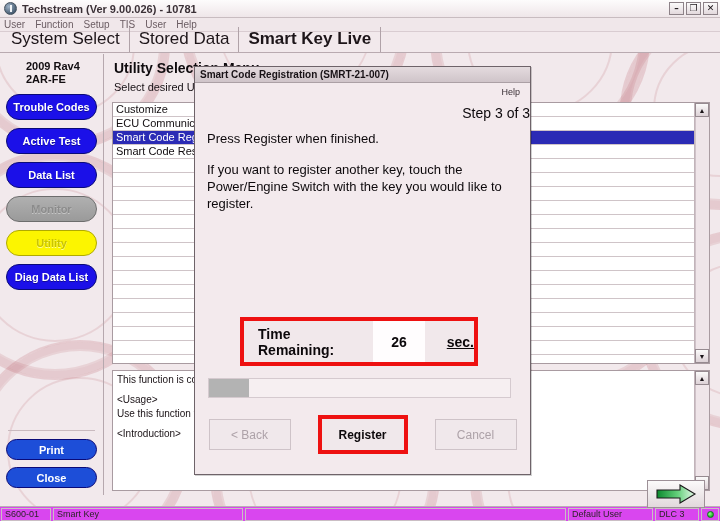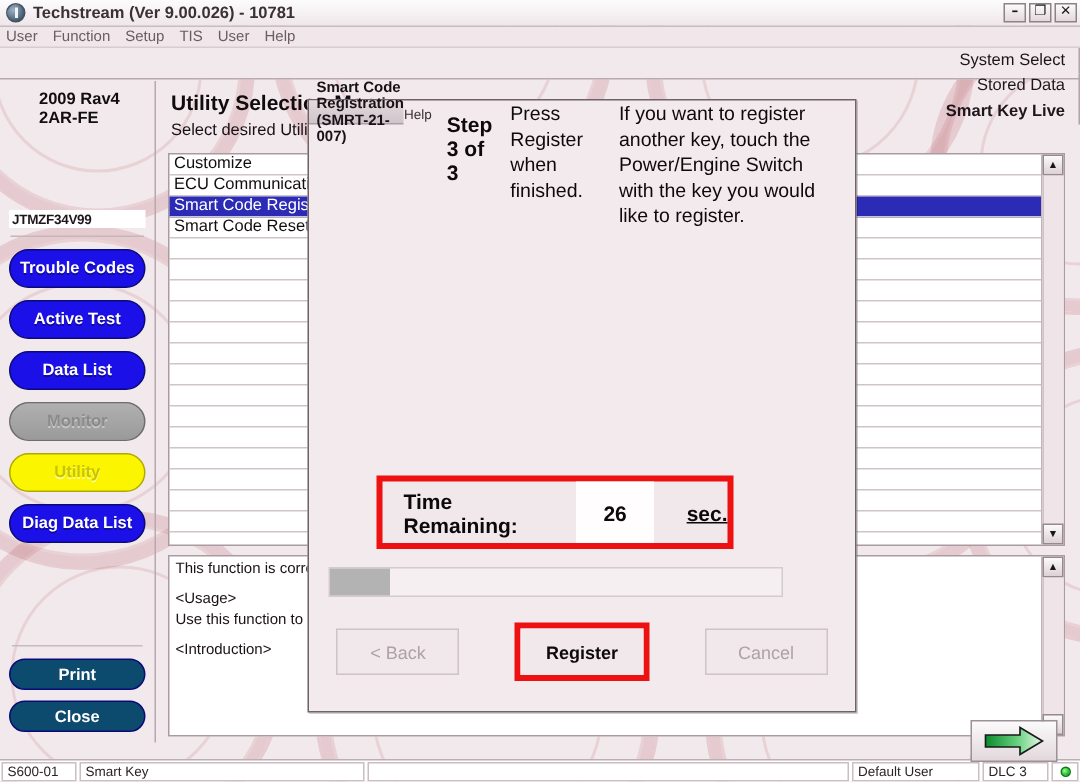--- a/index.html
+++ b/index.html
@@ -76,22 +76,21 @@
     border-bottom: 1px solid #d9ccd1;
   }
   .menubar span { margin-right: 10px; }
 
   .tabstrip {
     height: 21px;
     display: flex; align-items: flex-end;
     padding-left: 2px;
     background: #f2e9ec;
     border-bottom: 1px solid #b9aab0;
-    font-size: 11px;
-    flex-direction: column;
+    font-size: 17px;
   }
   .tab {
     padding: 2px 9px 3px 9px;
     color: #1d1519;
     border-right: 1px solid #b0a2a8;
     white-space: nowrap;
   }
   .tab.active { font-weight: bold; }
 
   
@@ -145,21 +144,21 @@
     background: #fcf500;
     border: 1px solid #b0aa00;
     color: #c9c400;
     text-shadow: 0 1px 0 rgba(255,255,255,.6);
   }
   .sb-spacer { flex: 1; }
   .sb-rule { border-top: 1px solid #c9babf; margin: 0 2px 8px 2px; }
   .btn-bottom {
     height: 21px; margin-bottom: 7px;
     border-radius: 11px;
-    background: #0c4a6e;
+    background: #1d4ed8;
     border: 1px solid #0a0a78;
     color: #ffffff;
     font-size: 11px; font-weight: bold;
     display: flex; align-items: center; justify-content: center;
   }
 
   
   .main { flex: 1; position: relative; padding: 6px 8px 0 8px; }
   .h1 {
     font-size: 14px; font-weight: bold; color: #0f0b0e;
@@ -221,21 +220,21 @@
     background: linear-gradient(#fbfafa, #e2d8dc);
     border: 1px solid #9d9097;
     display: flex; align-items: center; justify-content: center;
     z-index: 6;
   }
 
   
   .statusbar {
     position: absolute; left: 0; right: 0; bottom: 0;
     height: 15px;
-    background: #ffffff;
+    background: #d946ef;
     border-top: 1px solid #bbaeb4;
     display: flex; align-items: center;
     font-size: 9px; color: #2c2328;
   }
   .sb-cell {
     height: 13px; line-height: 12px;
     border: 1px solid #cabec4;
     margin: 0 1px;
     padding: 0 3px;
     display: flex; align-items: center;
@@ -244,41 +243,41 @@
   .sb-cell.flex { flex: 1; }
   .dot {
     width: 7px; height: 7px; border-radius: 50%;
     background: radial-gradient(circle at 35% 35%, #9cff8e, #0aa81a 80%);
     border: 1px solid #0a7a14;
   }
 
   
   .dialog {
     position: absolute;
-    left: 205px; top: 66px;
-    width: 366px; height: 409px;
+    left: 194px; top: 66px;
+    width: 337px; height: 409px;
     background: #f3eaed;
     border: 1px solid #6e6369;
     box-shadow: 1px 1px 0 rgba(0,0,0,.18);
     z-index: 10;
-    display: flex; flex-direction: row;
+    display: flex; flex-direction: column;
   }
   .dlg-title {
     height: 16px;
     background: linear-gradient(#e4dbde, #cfc4c9);
     border-bottom: 1px solid #aba0a5;
     font-size: 10px; font-weight: bold; color: #181216;
     display: flex; align-items: center; padding-left: 5px;
   }
   .dlg-help {
     text-align: right; font-size: 9px; color: #3a3036;
     padding: 4px 10px 0 0;
   }
   .dlg-step {
-    text-align: left; font-size: 14px; font-weight: bold;
+    text-align: right; font-size: 14px; font-weight: normal;
     color: #0d090c; margin: 8px 0 9px 0;
   }
   .dlg-para {
     font-size: 13px; color: #0d090c; line-height: 17px;
     padding: 0 12px; margin: 0 0 14px 0;
   }
 
   .timer-outer {
     position: absolute; left: 45px; top: 250px;
     width: 238px; height: 49px;
@@ -374,24 +373,20 @@
     <div class="tab">Stored Data</div>
     <div class="tab active">Smart Key Live</div>
   </div>
 
   <div class="body">
 
     <div class="sidebar">
       <div class="veh">2009 Rav4</div>
       <div class="veh" style="margin-top:0">2AR-FE</div>
 
-      <div class="vin-wrap">
-        <div class="vin">JTMZF34V99</div>
-        <div class="vin-rule"></div>
-      </div>
 
       <div class="btn-nav">Trouble Codes</div>
       <div class="btn-nav">Active Test</div>
       <div class="btn-nav">Data List</div>
       <div class="btn-nav gray">Monitor</div>
       <div class="btn-nav yellow">Utility</div>
       <div class="btn-nav">Diag Data List</div>
 
       <div class="sb-spacer"></div>
       <div class="sb-rule"></div>

